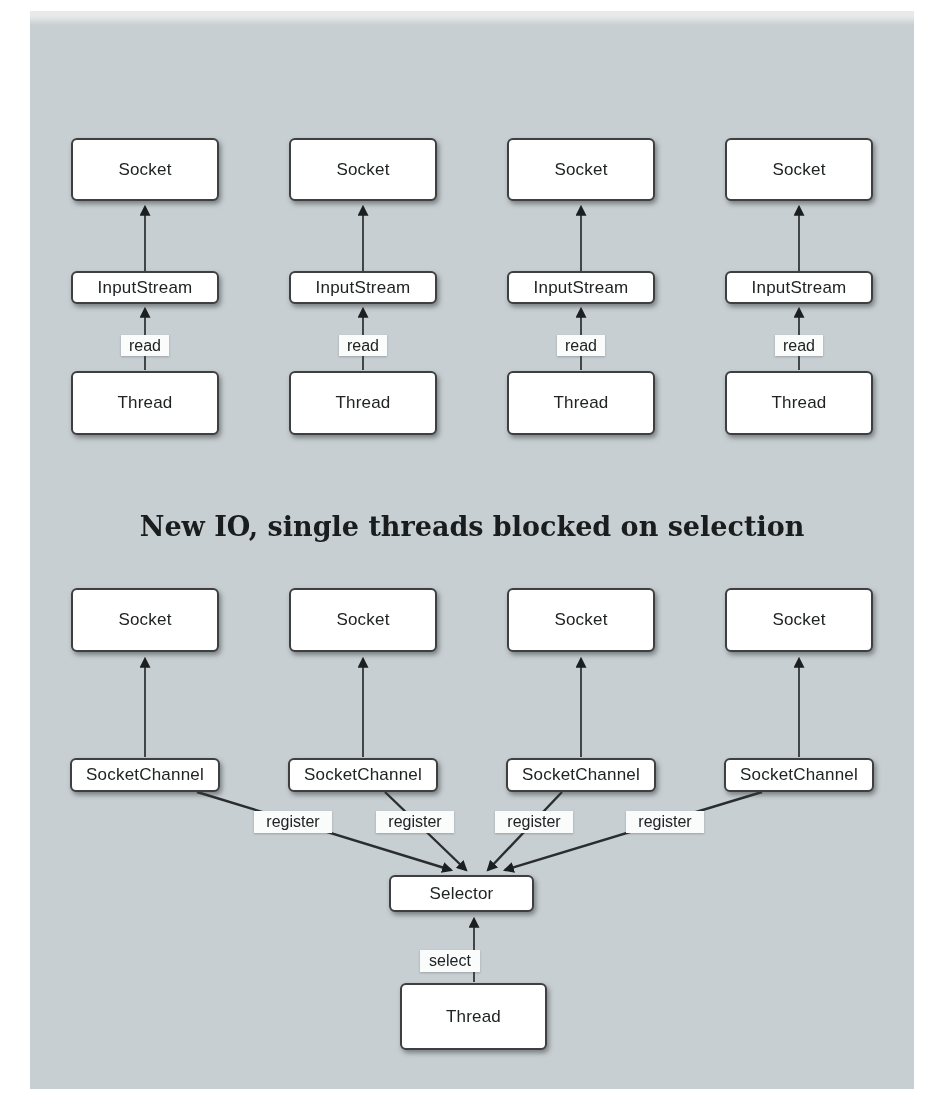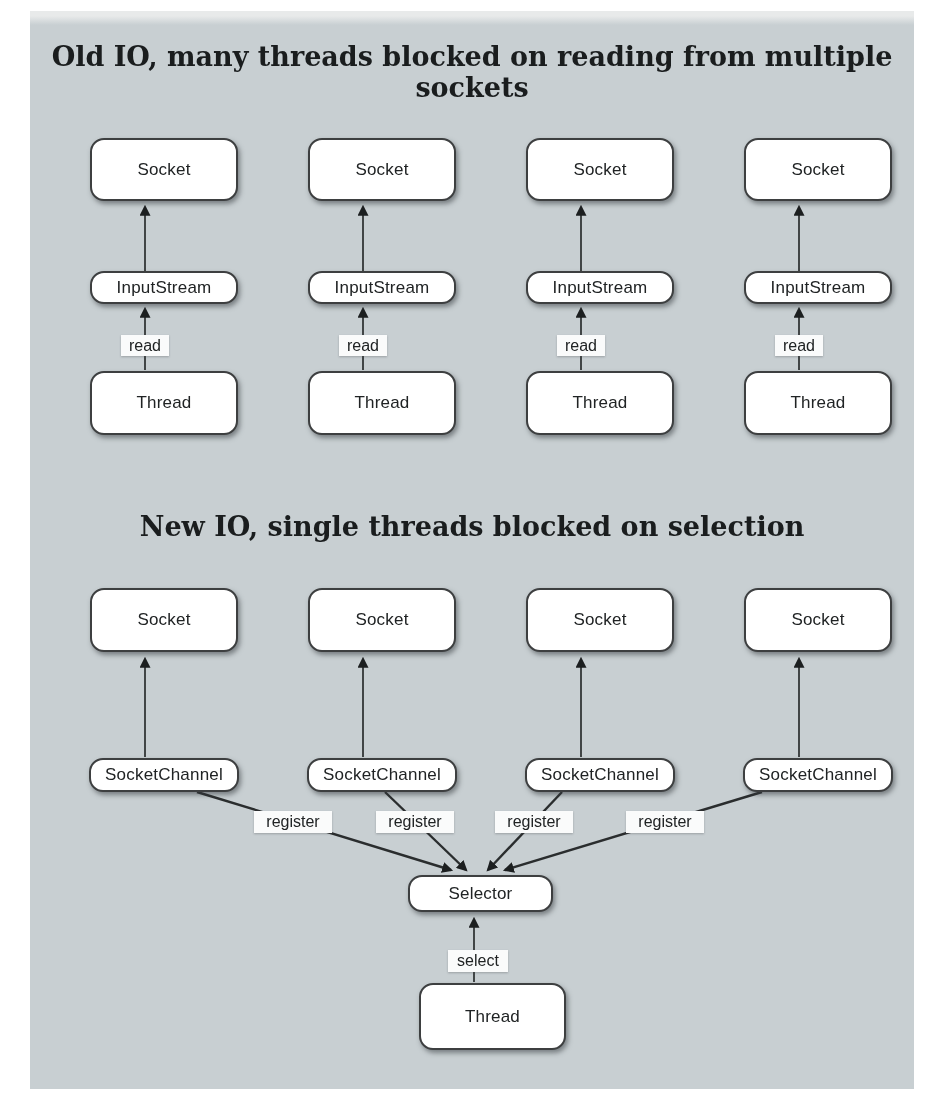--- a/index.html
+++ b/index.html
@@ -30,28 +30,27 @@
     font-size:27px;
     line-height:31px;
     color:#1a1d1e;
     z-index:2;
   }
   .box {
     position:absolute;
     box-sizing:border-box;
     background:#ffffff;
     border:2px solid #3d3f40;
-    border-radius:14px;
+    border-radius:6px;
     box-shadow:2px 3px 5px rgba(55,60,63,0.55);
     display:flex; align-items:center; justify-content:center;
     font-size:17px;
     letter-spacing:0.2px;
     color:#202324;
     z-index:2;
-    margin-left:19px;
   }
   .chip {
     position:absolute;
     box-sizing:border-box;
     background:#fafbfb;
     display:flex; align-items:center; justify-content:center;
     font-size:16px;
     color:#202324;
     box-shadow:0 1px 2px rgba(70,75,78,0.35);
     z-index:3;
@@ -95,21 +94,20 @@
       <line x1="385" y1="792" x2="466" y2="870" marker-end="url(#ah)"></line>
       <line x1="562" y1="792" x2="488" y2="870" marker-end="url(#ah)"></line>
       <line x1="762" y1="792" x2="505" y2="870" marker-end="url(#ah)"></line>
     </g>
 
     <g stroke="#2a2d2e" stroke-width="1.7">
       <line x1="474" y1="982" x2="474" y2="919" marker-end="url(#ah)"></line>
     </g>
   </svg>
 
-  <div class="title" style="top:41px;">Old IO, many threads blocked on reading from multiple sockets</div>
 
   <div class="box" style="left:71px;  top:138px; width:148px; height:63px;">
       <span>Socket</span>
     </div>
   <div class="box" style="left:289px; top:138px; width:148px; height:63px;">
       <span>Socket</span>
     </div>
   <div class="box" style="left:507px; top:138px; width:148px; height:63px;">
       <span>Socket</span>
     </div>
@@ -178,19 +176,19 @@
 
   <div class="chip" style="left:254px; top:811px; width:78px; height:22px;">register</div>
   <div class="chip" style="left:376px; top:811px; width:78px; height:22px;">register</div>
   <div class="chip" style="left:495px; top:811px; width:78px; height:22px;">register</div>
   <div class="chip" style="left:626px; top:811px; width:78px; height:22px;">register</div>
 
   <div class="box" style="left:389px; top:875px; width:145px; height:37px;">
       <span>Selector</span>
     </div>
 
-  <div class="chip" style="left:448px; top:950px; width:60px; height:22px;">select</div>
+  <div class="chip" style="left:420px; top:950px; width:60px; height:22px;">select</div>
 
   <div class="box" style="left:400px; top:983px; width:147px; height:67px;">
       <span>Thread</span>
     </div>
 
 </div>
 
 </body></html>

